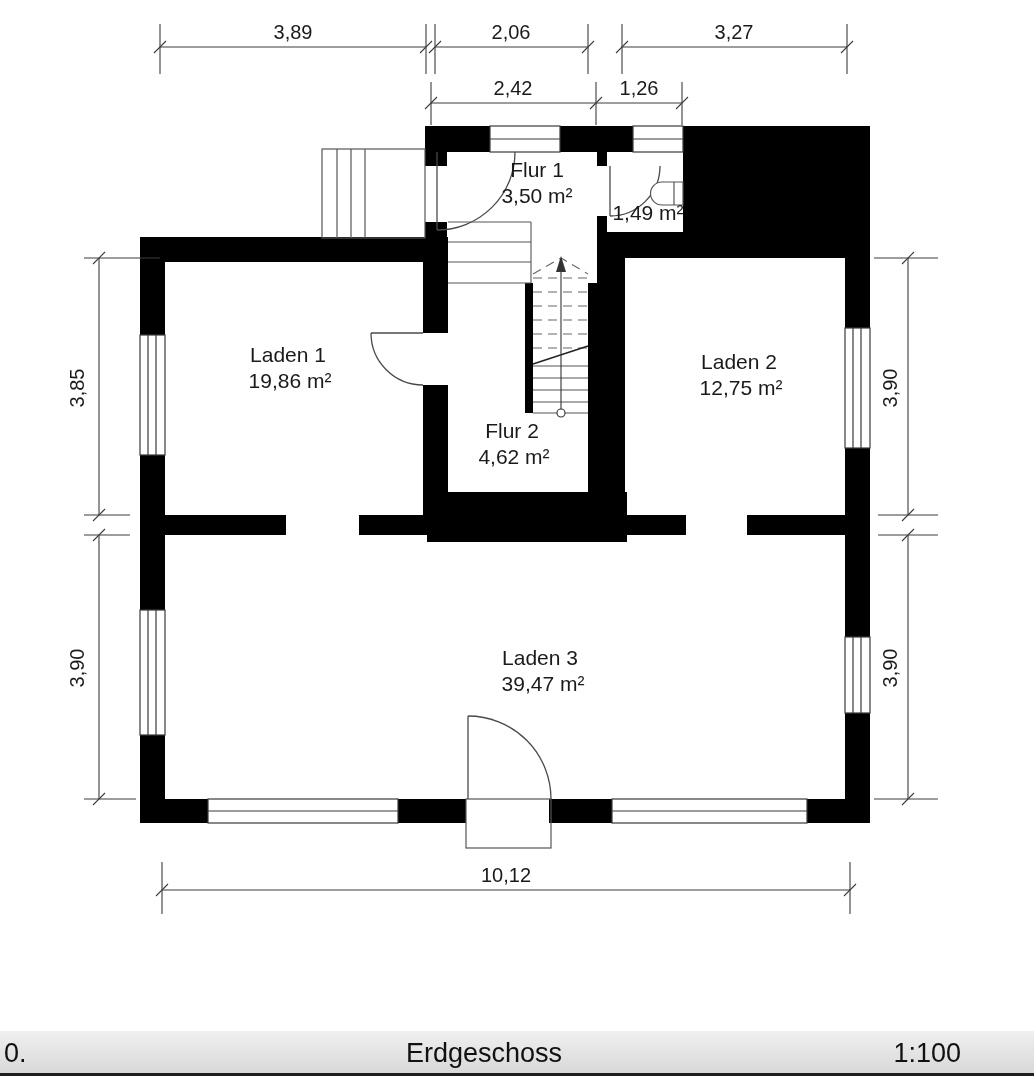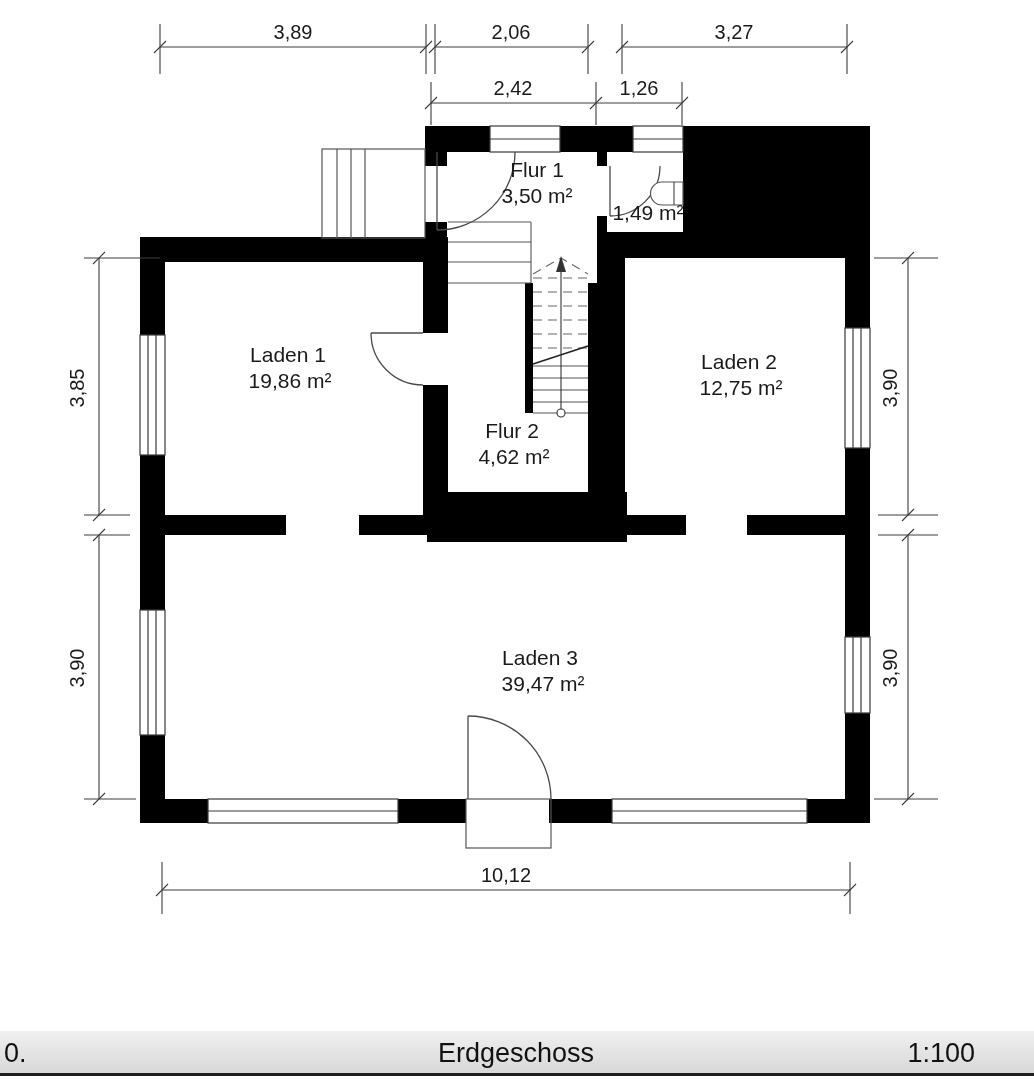--- a/index.html
+++ b/index.html
@@ -7,22 +7,22 @@
         font-family:"Liberation Sans", sans-serif;}
   svg{position:absolute;left:0;top:0;}
   svg text{font-family:"Liberation Sans", sans-serif;fill:#1a1a1a;}
   .room-label{font-size:21px;}
   .dim-label{font-size:20px;fill:#222;}
   .footer{position:absolute;left:0;top:1031px;width:1034px;height:42px;
           background:linear-gradient(#f0f0f0,#d8d8d8);
           border-bottom:3px solid #1f1f1f;}
   .footer span{position:absolute;bottom:4px;font-size:27px;color:#111;}
   .footer .f-left{left:4px;}
-  .footer .f-center{left:516px;transform:translateX(-50%);}
-  .footer .f-right{right:59px;}
+  .footer .f-center{left:484px;transform:translateX(-50%);}
+  .footer .f-right{right:73px;}
 </style>
 </head>
 <body>
 
 <div class="page">
 
 <svg width="1034" height="1031" viewBox="0 0 1034 1031">
 
   <g fill="#000000">
     <rect x="425" y="126" width="65" height="26"></rect>

